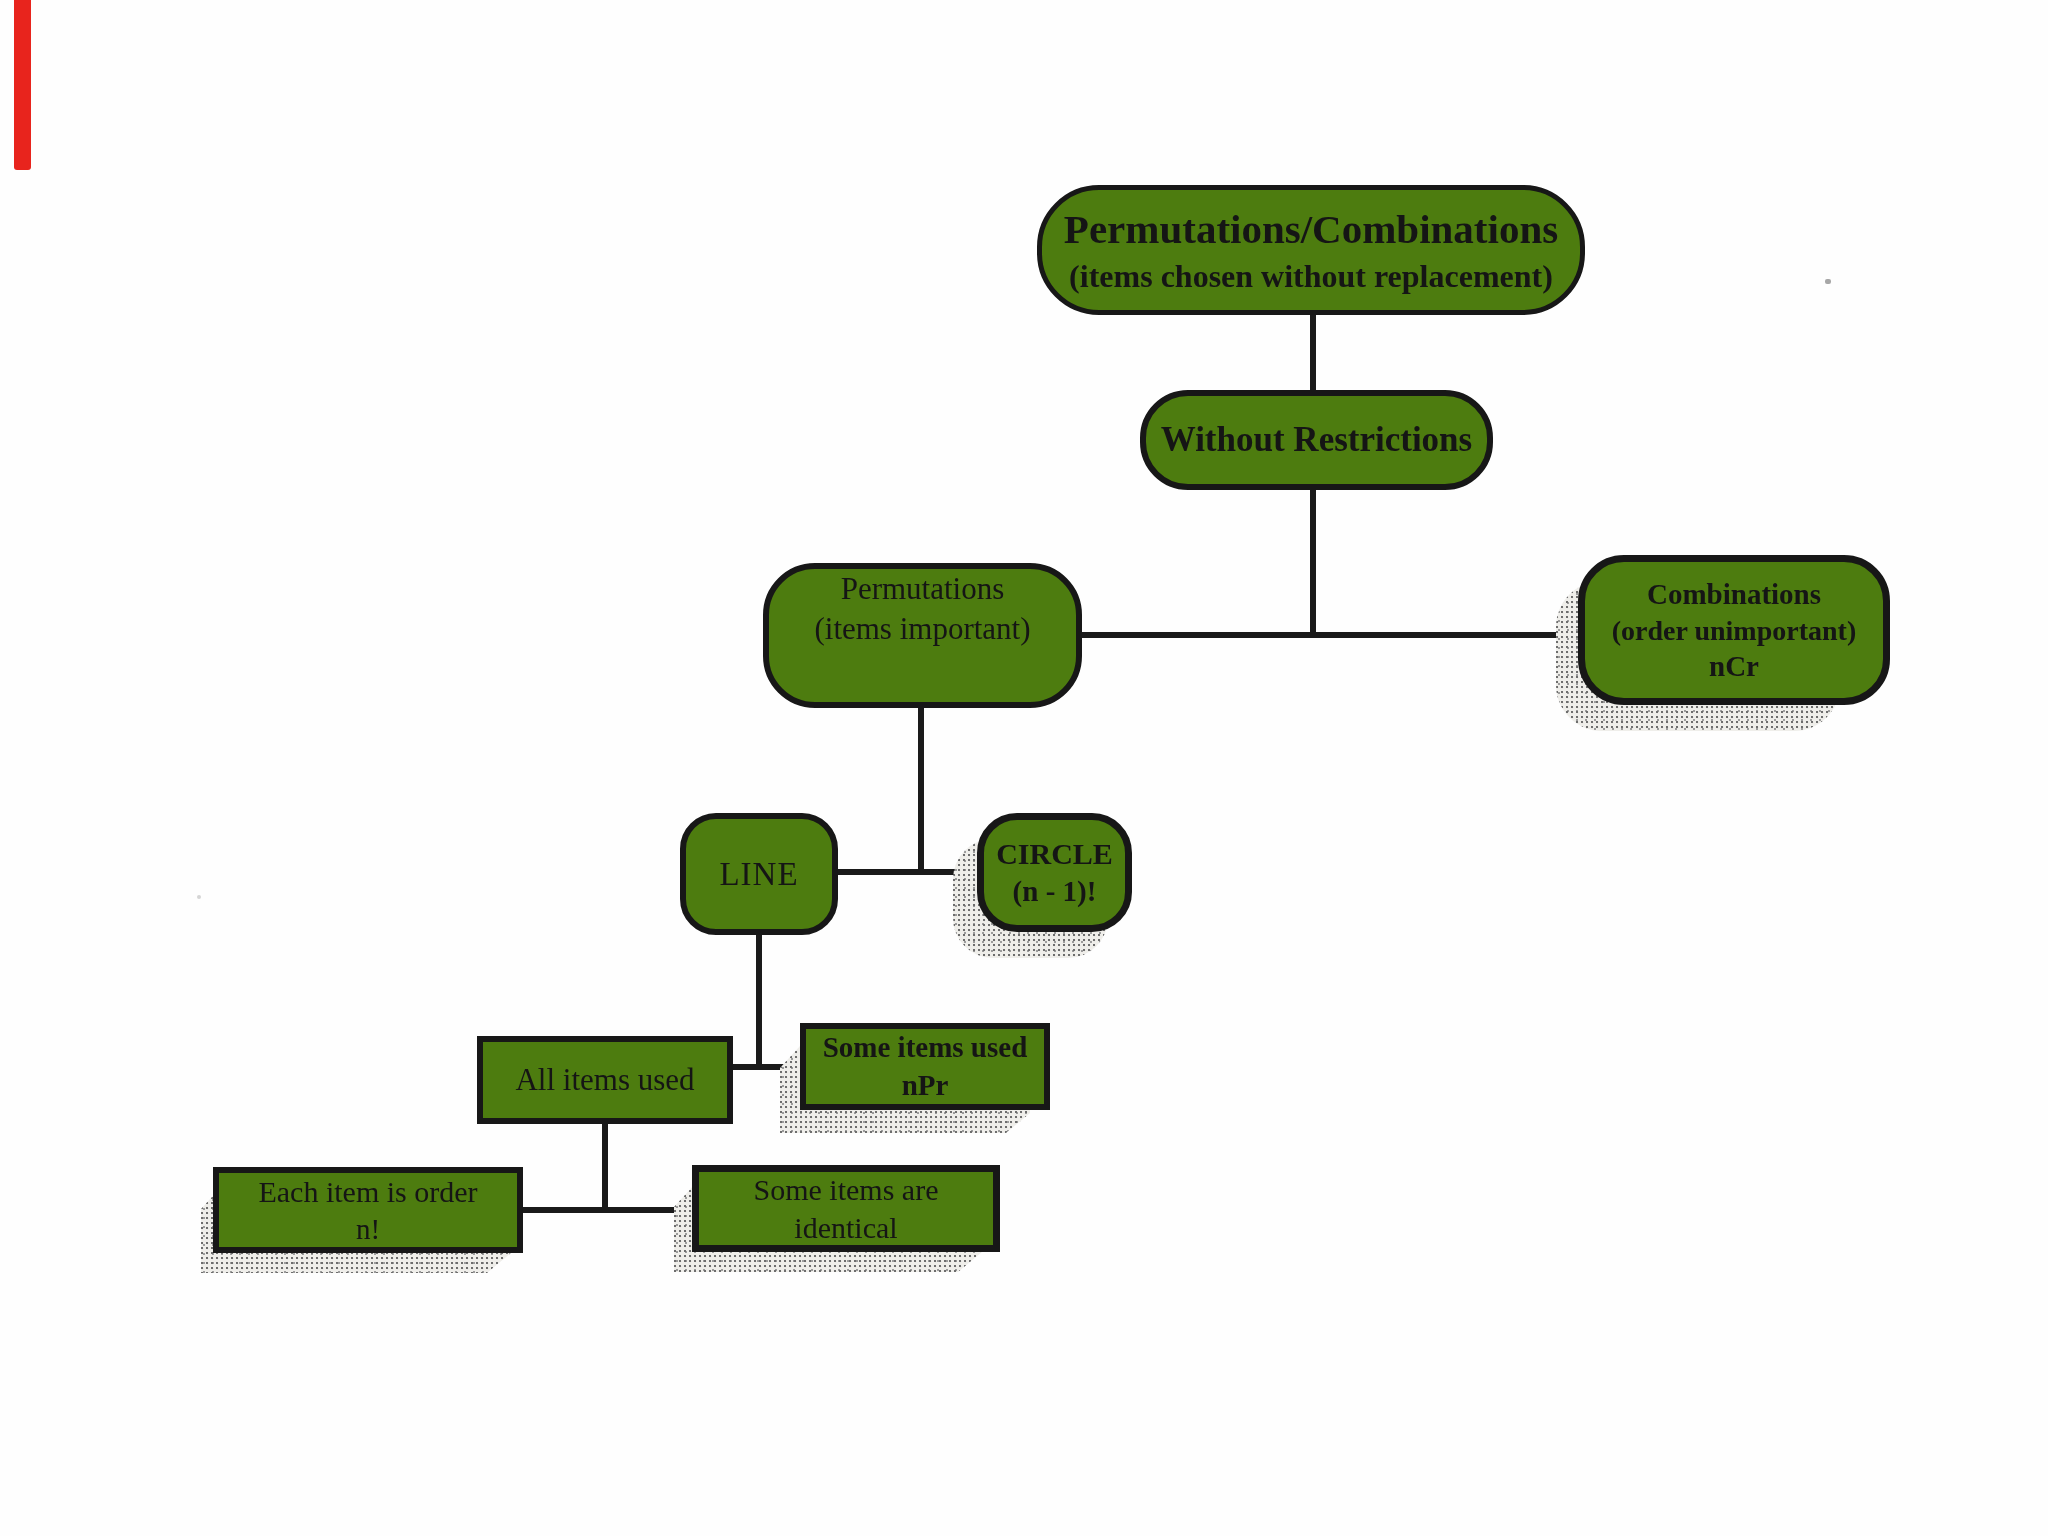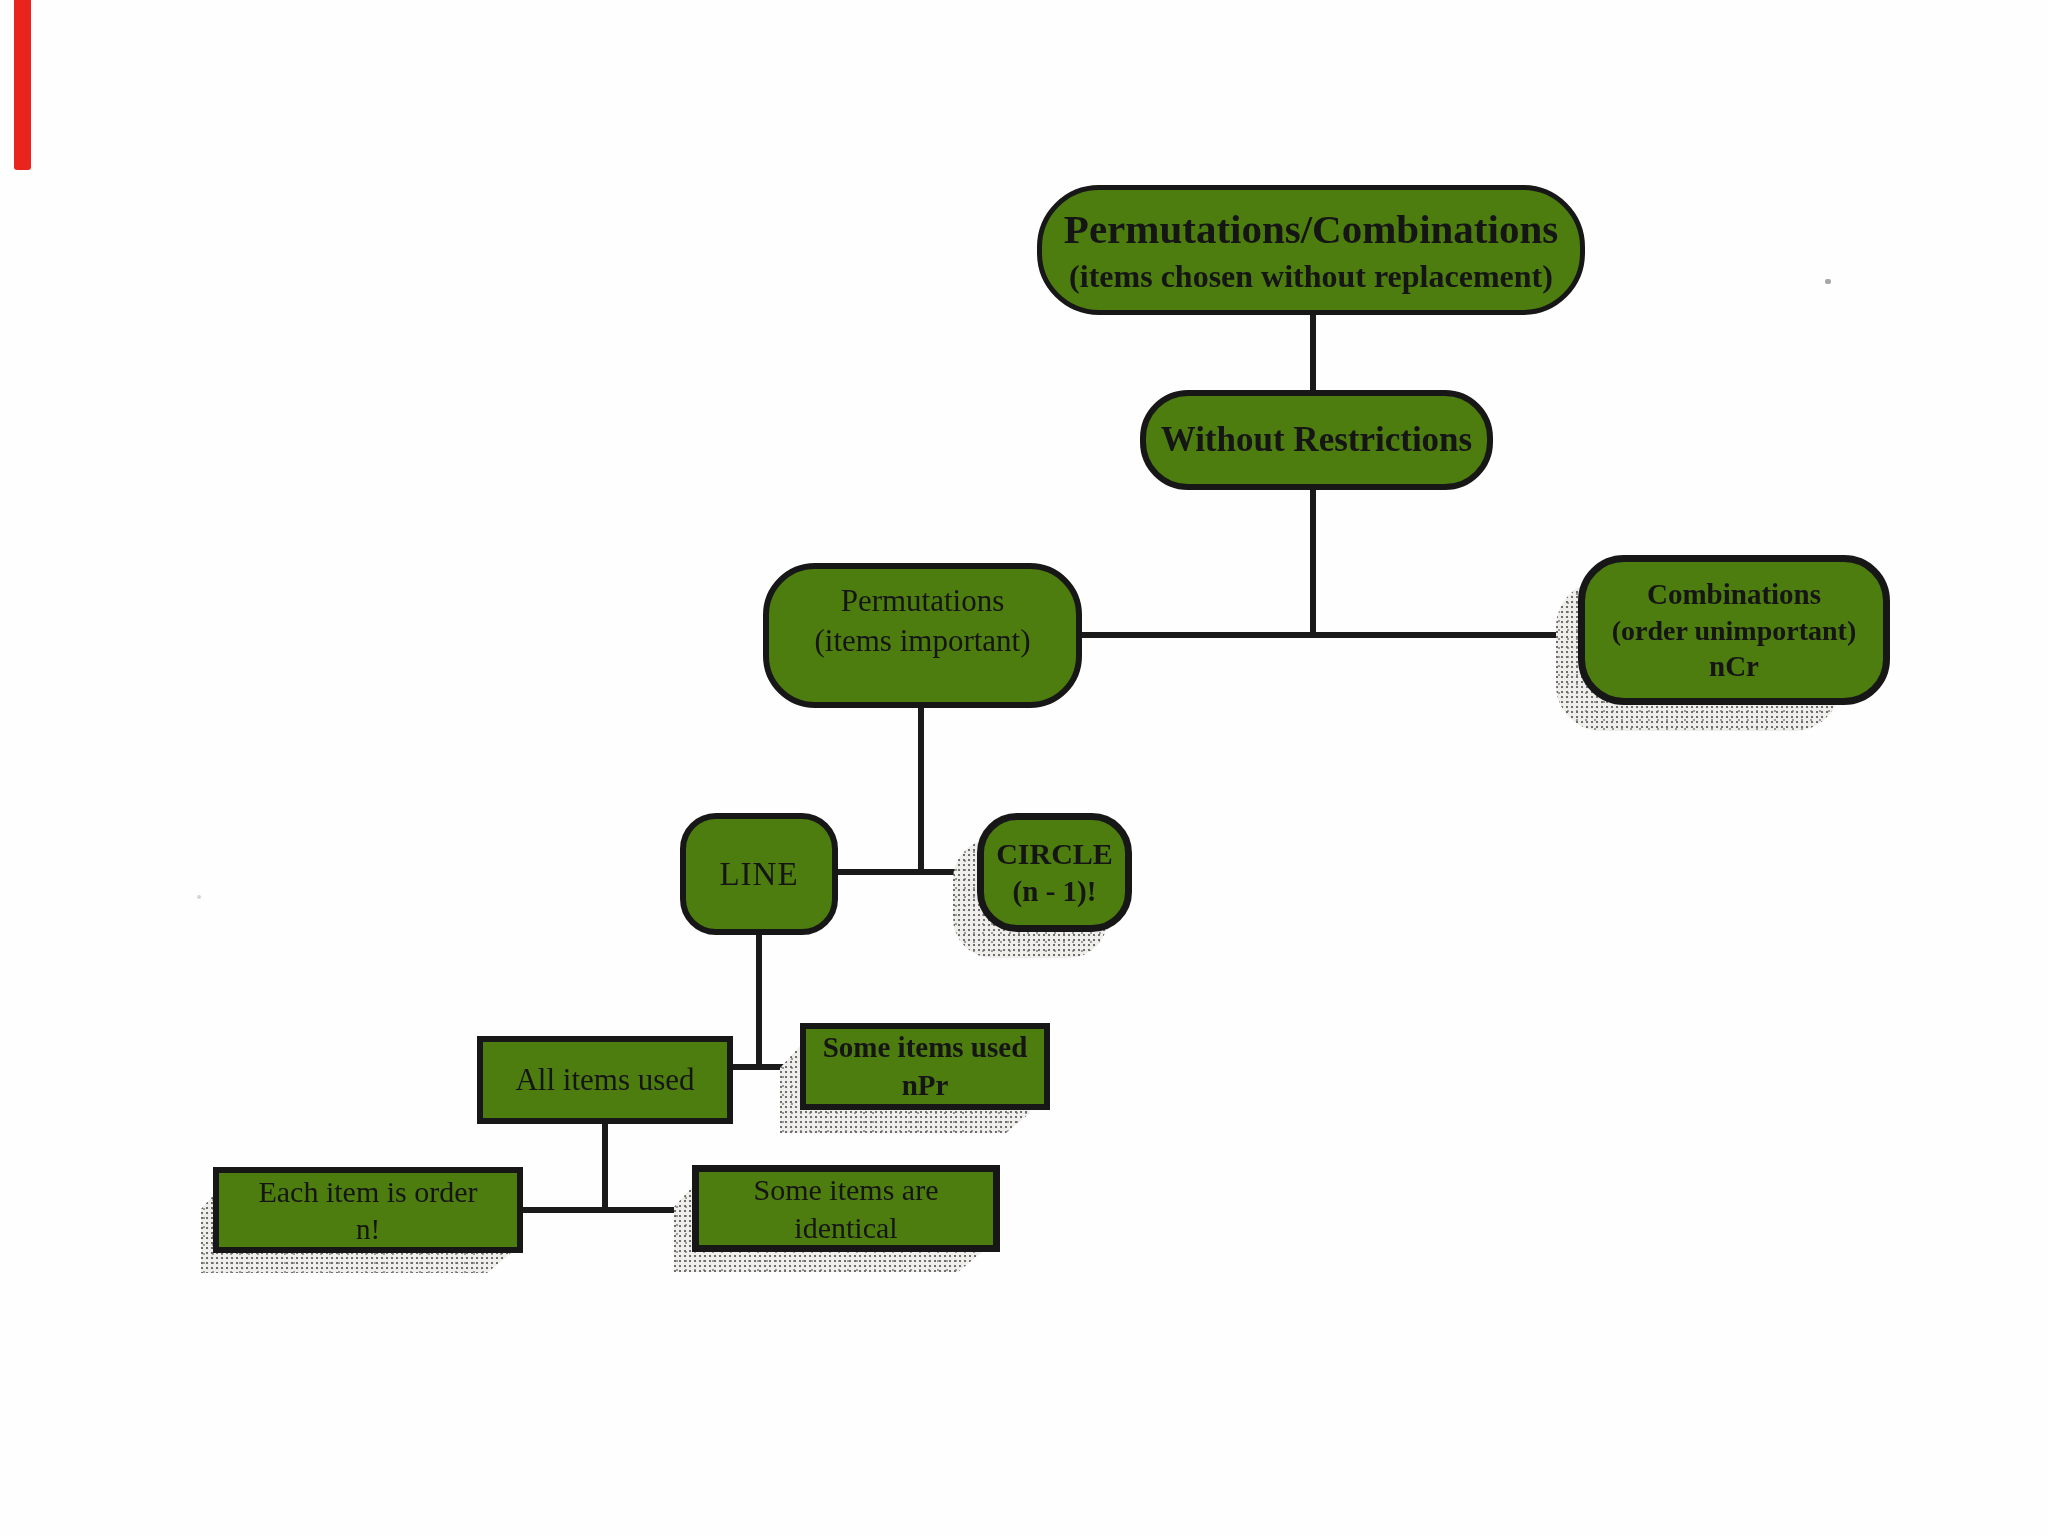--- a/index.html
+++ b/index.html
@@ -64,21 +64,21 @@
 
   <div class="node round" style="left:1037px;top:185px;width:548px;height:130px;border-width:5px;border-radius:62px;">
     <div class="t1" style="font-size:41px;font-weight:bold;">Permutations/Combinations</div>
     <div class="t2" style="font-size:32px;font-weight:bold;">(items chosen without replacement)</div>
   </div>
 
   <div class="node round" style="left:1140px;top:390px;width:353px;height:100px;border-radius:48px;">
     <div class="t1" style="font-size:35px;font-weight:bold;white-space:nowrap;">Without Restrictions</div>
   </div>
 
-  <div class="node round" style="left:763px;top:563px;width:319px;height:145px;border-radius:52px;justify-content:flex-start;padding-top:12px;">
+  <div class="node round" style="left:763px;top:563px;width:319px;height:145px;border-radius:52px;justify-content:flex-start;">
     <div class="t1" style="font-size:31px;">Permutations</div>
     <div class="t2" style="font-size:31px;">(items important)</div>
   </div>
 
   <div class="node round" style="left:1578px;top:555px;width:312px;height:150px;border-width:7px;border-radius:46px;">
     <div class="t1" style="font-size:29px;font-weight:bold;line-height:1.25;">Combinations</div>
     <div class="t2" style="font-size:28px;font-weight:bold;line-height:1.25;white-space:nowrap;">(order unimportant)</div>
     <div class="t3" style="font-size:29px;font-weight:bold;line-height:1.25;">nCr</div>
   </div>
 

